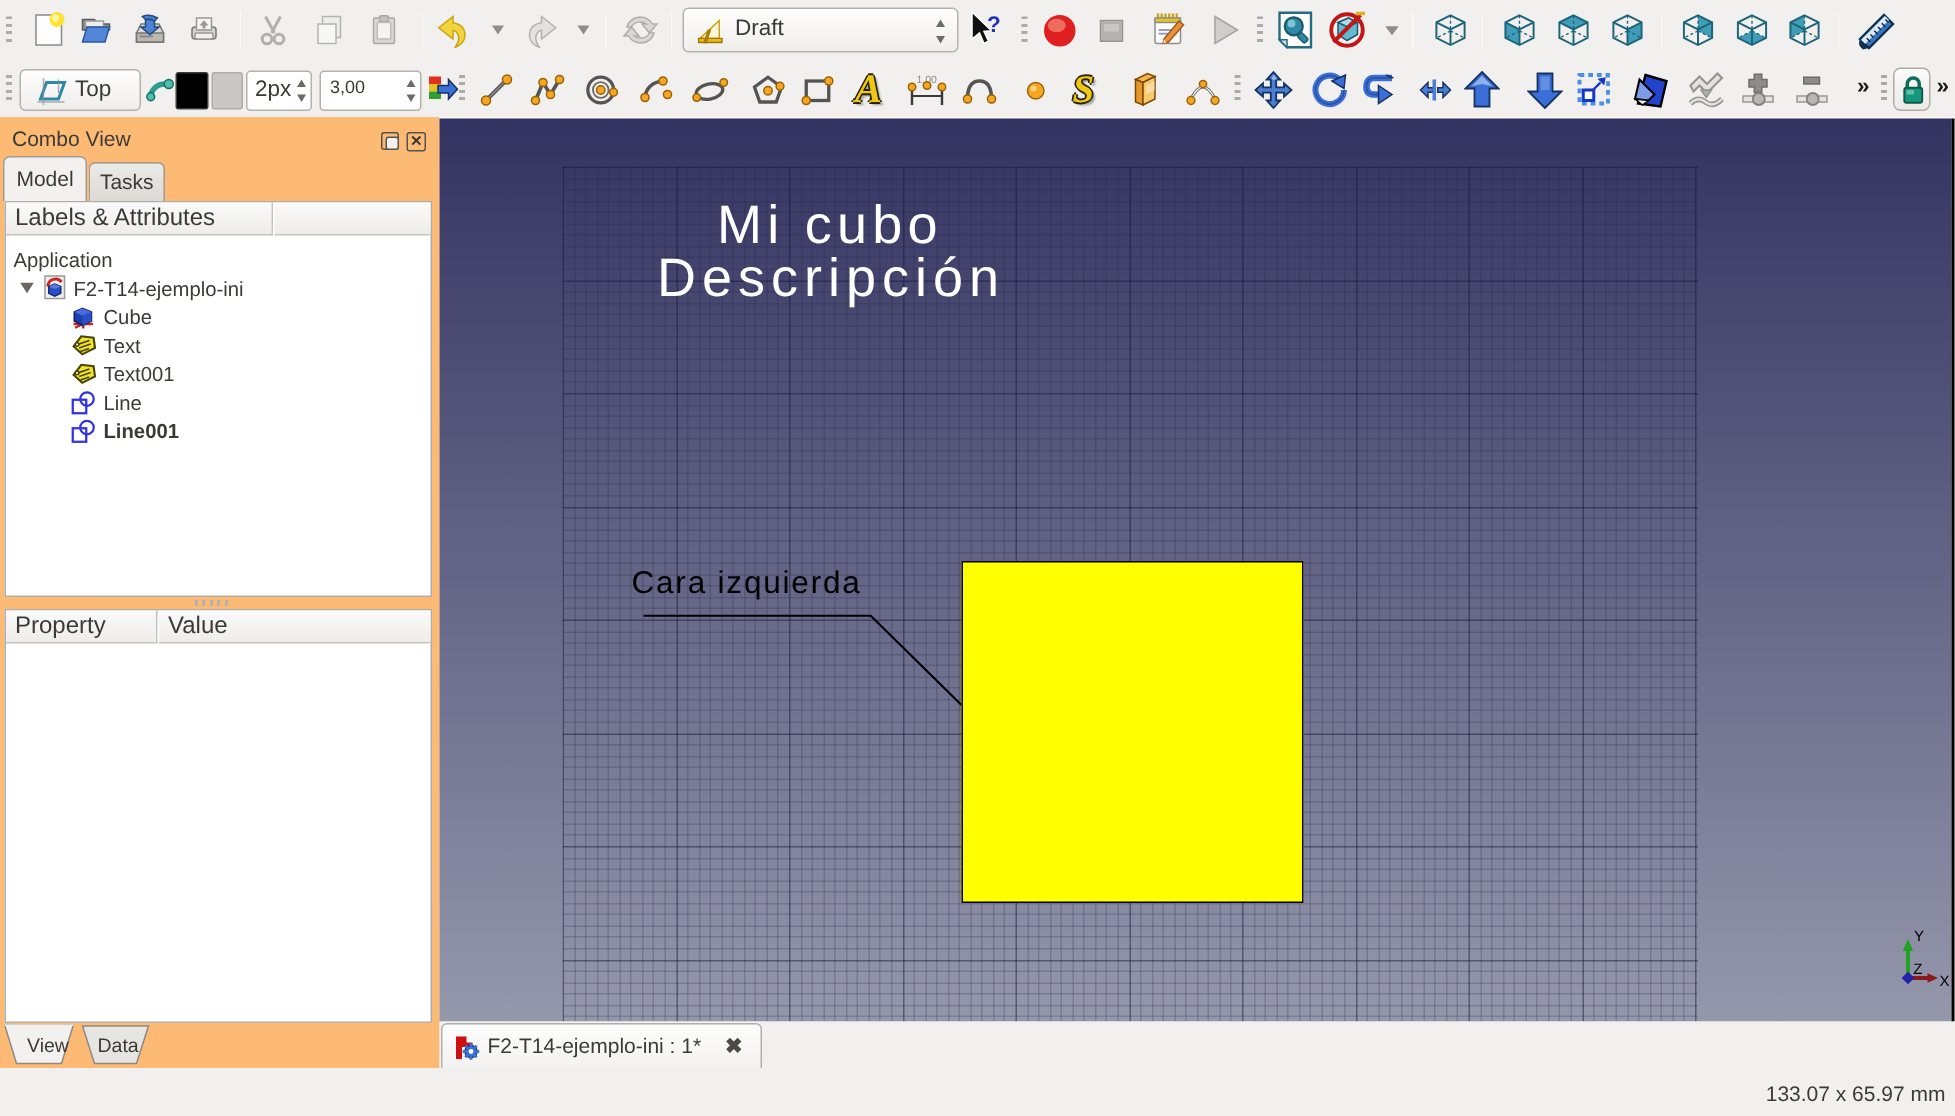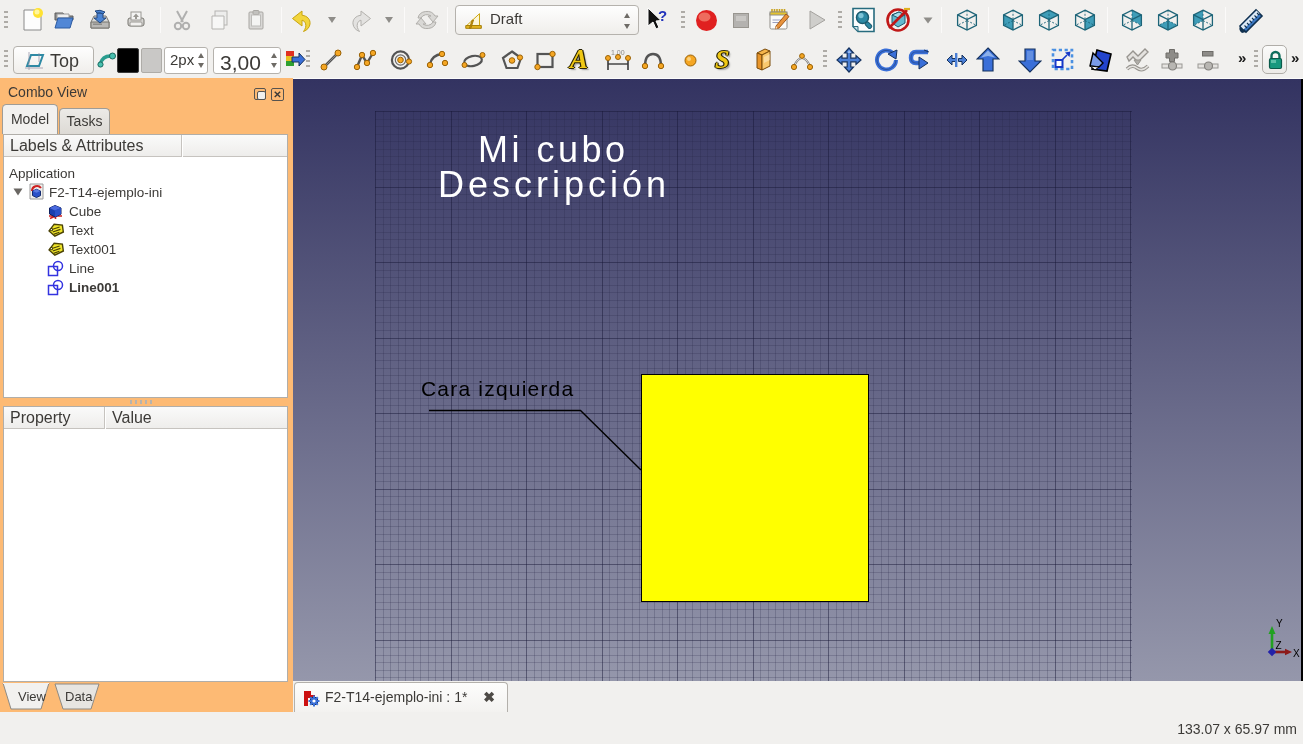--- a/index.html
+++ b/index.html
@@ -219,38 +219,38 @@
       </g>
     </svg>
   </div>
 <div id="tb2">
  <div class="grip" style="left:4px;top:10px"></div>
  <div class="abs" style="left:13px;top:6px;width:81px;height:28px;border:1px solid #b5b2ad;border-radius:4px;background:linear-gradient(to bottom,#fefefe,#f0eeeb)">
    <svg class="abs" style="left:9px;top:3px" width="24" height="22" viewBox="0 0 24 22">
      <path d="M4 16 L8 5 L20 5 L16 16 Z" fill="none" stroke="#2e89a4" stroke-width="2"></path>
      <path d="M2 18 L20 18 M6 2 L6 20 M16 3 L16 12" stroke="#8b89a0" stroke-width="1" opacity="0.7"></path>
    </svg>
-   <span style="position:absolute;left:36px;top:4px;font-size:18px;color:#3c3a37">Top</span>
+   <span style="position:absolute;left:36px;top:4px;font-size:15px;color:#3c3a37">Top</span>
  </div>
  <svg class="abs" style="left:97px;top:11px" width="20" height="18" viewBox="0 0 20 18">
    <path d="M3 13 Q6 4 15 5" fill="none" stroke="#2a9d8f" stroke-width="3.5"></path>
    <circle cx="15.5" cy="5" r="3" fill="#49c0b0" stroke="#1a6a60"></circle>
    <circle cx="3.5" cy="13.5" r="2.6" fill="#49c0b0" stroke="#1a6a60"></circle>
  </svg>
  <div class="abs" style="left:117px;top:8px;width:22px;height:25px;background:#000;border:1px solid #3a3a3a;border-radius:2px"></div>
  <div class="abs" style="left:141px;top:8px;width:21px;height:25px;background:#c9c8c6;border:1px solid #aeaca8;border-radius:2px"></div>
  <div class="abs" style="left:164px;top:7px;width:44px;height:27px;border:1px solid #b5b2ad;border-radius:3px;background:#fff">
    <span style="position:absolute;left:5px;top:3px;font-size:15px">2px</span>
    <svg class="abs" style="left:31px;top:2px" width="10" height="22">
         <path d="M2 8 L8 8 L5 3 Z" fill="#6e6b66"></path>
         <path d="M2 13 L8 13 L5 18 Z" fill="#6e6b66"></path>
       </svg>
  </div>
  <div class="abs" style="left:213px;top:7px;width:68px;height:27px;border:1px solid #b5b2ad;border-radius:3px;background:#fff">
-   <span style="position:absolute;left:6px;top:3px;font-size:21px">3,00</span>
+   <span style="position:absolute;left:6px;top:3px;font-size:12px">3,00</span>
    <svg class="abs" style="left:55px;top:2px" width="10" height="22">
         <path d="M2 8 L8 8 L5 3 Z" fill="#6e6b66"></path>
         <path d="M2 13 L8 13 L5 18 Z" fill="#6e6b66"></path>
       </svg>
  </div>
  <svg class="abs" style="left:284px;top:8px" width="22" height="24" viewBox="0 0 22 24">
    <rect x="2" y="3" width="8" height="5" fill="#e03020"></rect>
    <rect x="2" y="8" width="8" height="5" fill="#e8c020"></rect>
    <rect x="2" y="13" width="8" height="5" fill="#30a030"></rect>
    <path d="M8 9 H15 V5 L21 11.5 L15 18 V14 H8 Z" fill="#3a6fd8" stroke="#16325e"></path>

